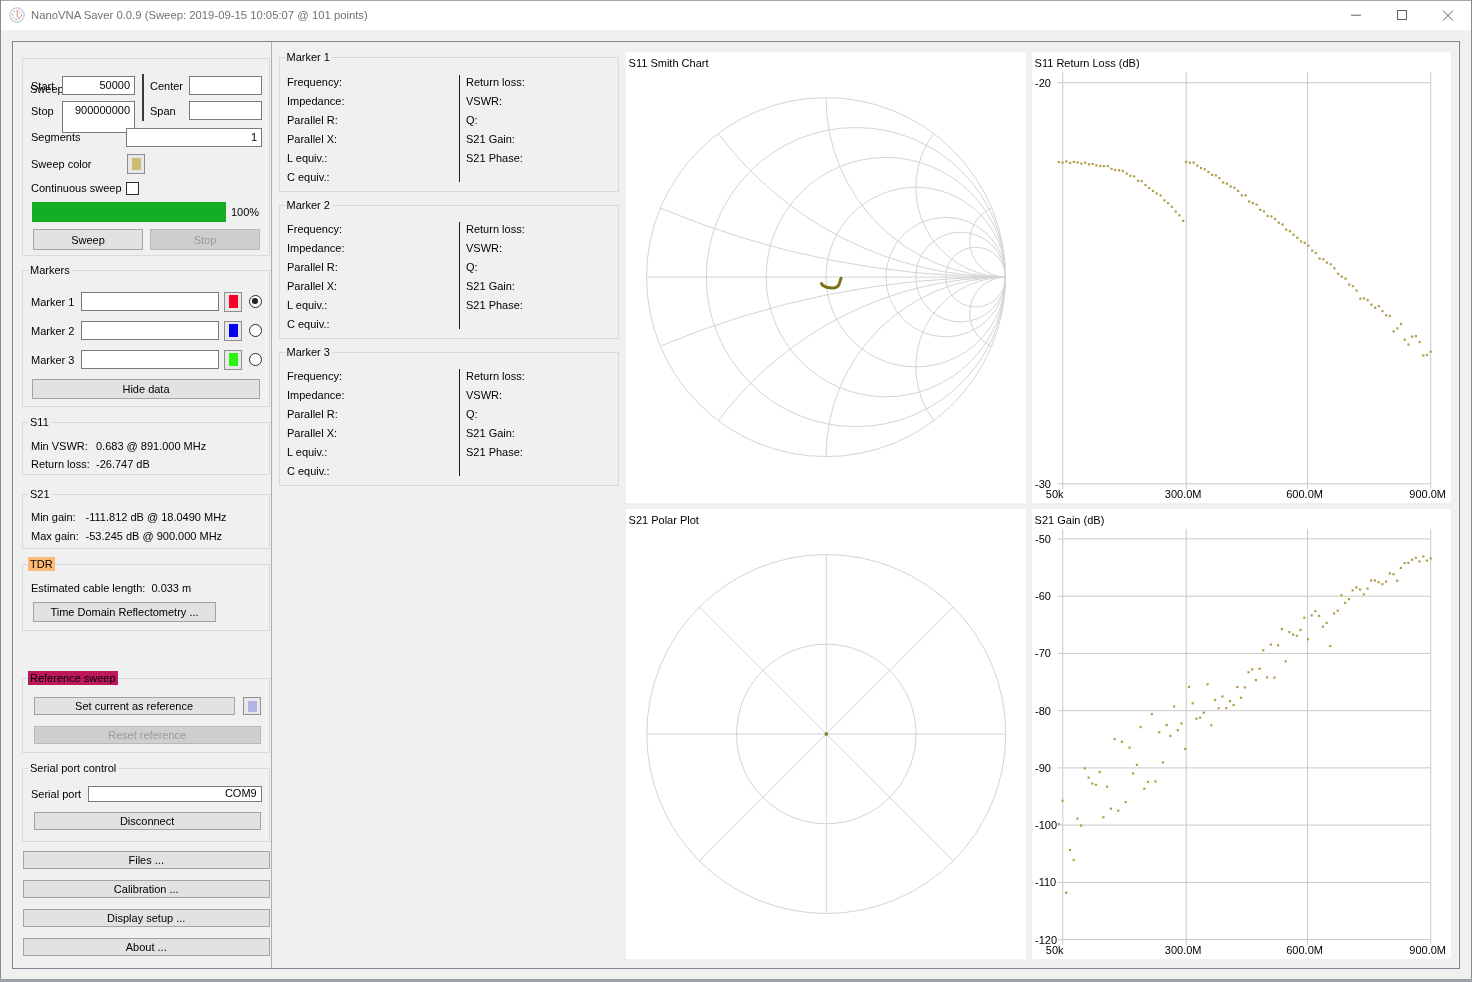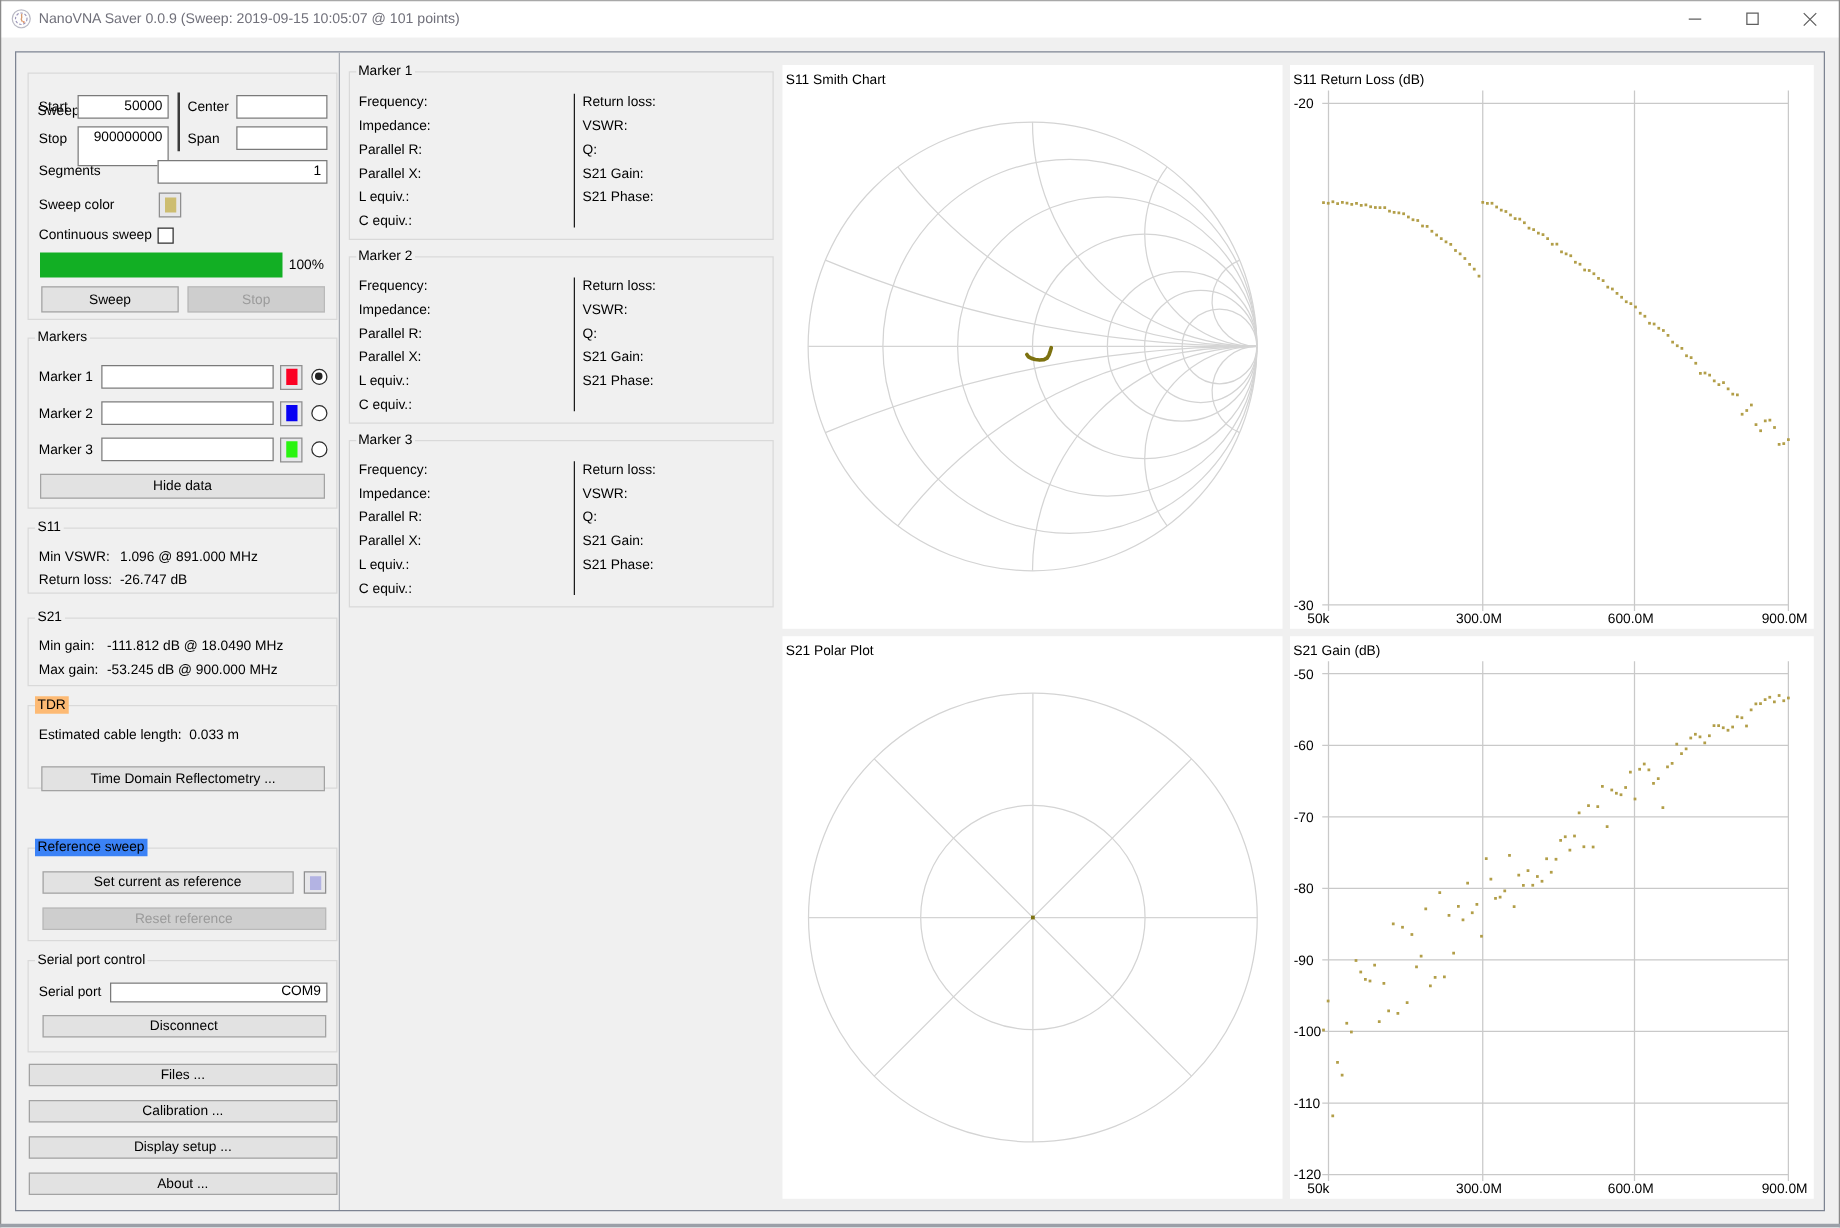--- a/index.html
+++ b/index.html
@@ -82,35 +82,35 @@
 <div class="lab " style="left:31px; top:352.7px;">Marker 3</div>
 <div class="inp" style="left:80.5px; top:350.2px; width:138px; height:19px; line-height:17px;"></div>
 <div class="swatchbtn" style="left:224px; top:349.7px; width:18px; height:20px;">
     <div style="width:9px;height:13px;background:#29f410;"></div>
   </div>
 <div class="radio" style="left:249px; top:353.0px;"></div>
 <div class="btn" style="left:32px; top:379px; width:228px; height:20px;">Hide data</div>
 <div class="group" style="left:22px; top:421.5px; width:248px; height:53.5px;"></div>
 <div class="lab gt" style="left:28px; top:414.5px; background:#f0f0f0; padding:0 2px;">S11</div>
 <div class="lab " style="left:31px; top:438.5px;">Min VSWR:</div>
-<div class="lab " style="left:96px; top:438.5px;">1.096 @ 891.000 MHz</div>
+<div class="lab " style="left:96px; top:438.5px;">0.683 @ 891.000 MHz</div>
 <div class="lab " style="left:31px; top:457.3px;">Return loss:</div>
 <div class="lab " style="left:96px; top:457.3px;">-26.747 dB</div>
 <div class="group" style="left:22px; top:493.5px; width:248px; height:55.3px;"></div>
 <div class="lab gt" style="left:28px; top:486.5px; background:#f0f0f0; padding:0 2px;">S21</div>
 <div class="lab " style="left:31px; top:510.4px;">Min gain:</div>
 <div class="lab " style="left:85.6px; top:510.4px;">-111.812 dB @ 18.0490 MHz</div>
 <div class="lab " style="left:31px; top:528.7px;">Max gain:</div>
 <div class="lab " style="left:85.6px; top:528.7px;">-53.245 dB @ 900.000 MHz</div>
 <div class="group" style="left:22px; top:564px; width:248px; height:66.8px;"></div>
 <div class="lab gt" style="left:28px; top:557px; background:#fdba74; padding:0 2px;">TDR</div>
 <div class="lab " style="left:31px; top:580.7px;">Estimated cable length:&nbsp; 0.033 m</div>
-<div class="btn" style="left:33px; top:601.5px; width:227px; height:20px;margin-top:11px;">Time Domain Reflectometry ...</div>
+<div class="btn" style="left:33px; top:601.5px; width:183px; height:20px;">Time Domain Reflectometry ...</div>
 <div class="group" style="left:22px; top:678px; width:248px; height:75.4px;"></div>
-<div class="lab gt" style="left:28px; top:671px; background:#3b82f6; padding:0 2px;">Reference sweep</div>
+<div class="lab gt" style="left:28px; top:671px; background:#be185d; padding:0 2px;">Reference sweep</div>
 <div class="btn" style="left:33.6px; top:697px; width:201px; height:18px;">Set current as reference</div>
 <div class="swatchbtn" style="left:243px; top:697px; width:18px; height:18px;">
     <div style="width:9px;height:11px;background:#b3b3e3;"></div>
   </div>
 <div class="btn dis" style="left:33.6px; top:725.6px; width:227px; height:18px;">Reset reference</div>
 <div class="group" style="left:22px; top:768px; width:248px; height:74px;"></div>
 <div class="lab gt" style="left:28px; top:761px; background:#f0f0f0; padding:0 2px;">Serial port control</div>
 <div class="lab " style="left:31px; top:787px;">Serial port</div>
 <div class="inp" style="left:87.7px; top:786px; width:174px; height:15.5px; line-height:13.5px;">COM9</div>
 <div class="btn" style="left:33.6px; top:811.8px; width:227px; height:18px;">Disconnect</div>

